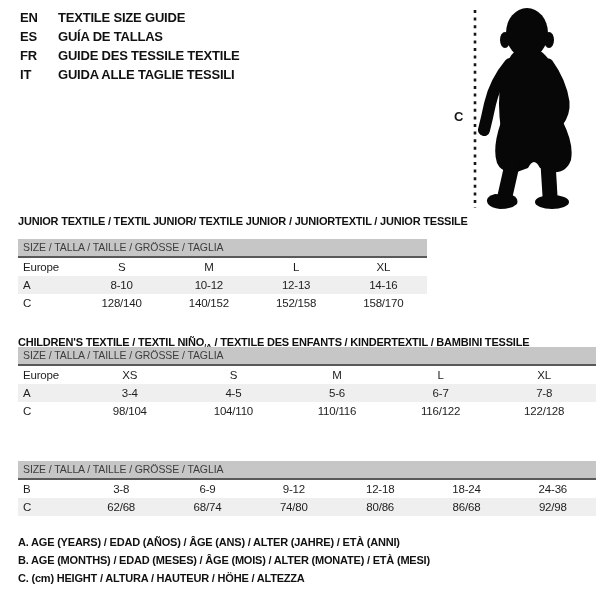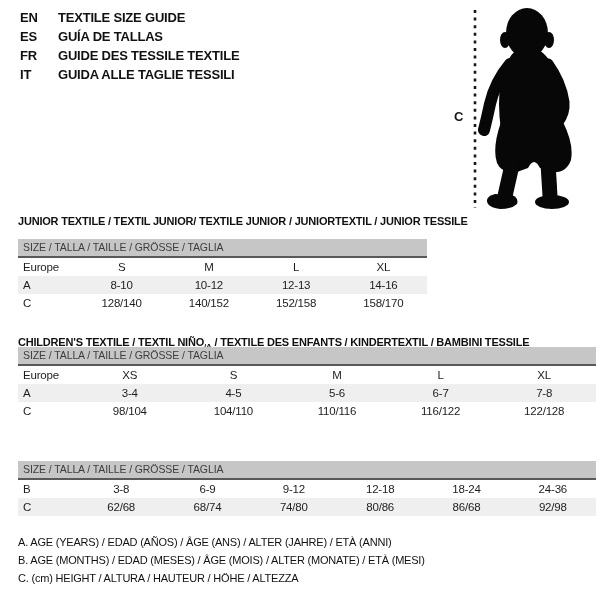--- a/index.html
+++ b/index.html
@@ -34,21 +34,21 @@
   .tbl table { width:100%; border-collapse:collapse; table-layout:fixed; }
   .tbl td {
     height:18px; padding:0; font-size:11.5px; letter-spacing:-0.2px;
     color:var(--text_dark,#1d1d1d); text-align:center; vertical-align:middle;
     white-space:nowrap; overflow:hidden;
   }
   .tbl td.lbl { text-align:left; padding-left:5px; }
   .tbl col.label-col { width:60px; }
   .row-alt td { background:var(--row_alt,#efefef); }
   
-  .footnotes { position:absolute; left:18px; top:533px; font-weight:normal; font-size:11px; letter-spacing:-0.2px; line-height:18px; }
+  .footnotes { position:absolute; left:18px; top:533px; font-weight:bold; font-size:11px; letter-spacing:-0.2px; line-height:18px; }
   .footnotes div { white-space:nowrap; }
 </style>
 </head>
 <body>
 
 <div class="lang-block">
   <div class="lang-row">
     <span class="lang-code">EN</span><span>TEXTILE SIZE GUIDE</span>
   </div>
   <div class="lang-row">

